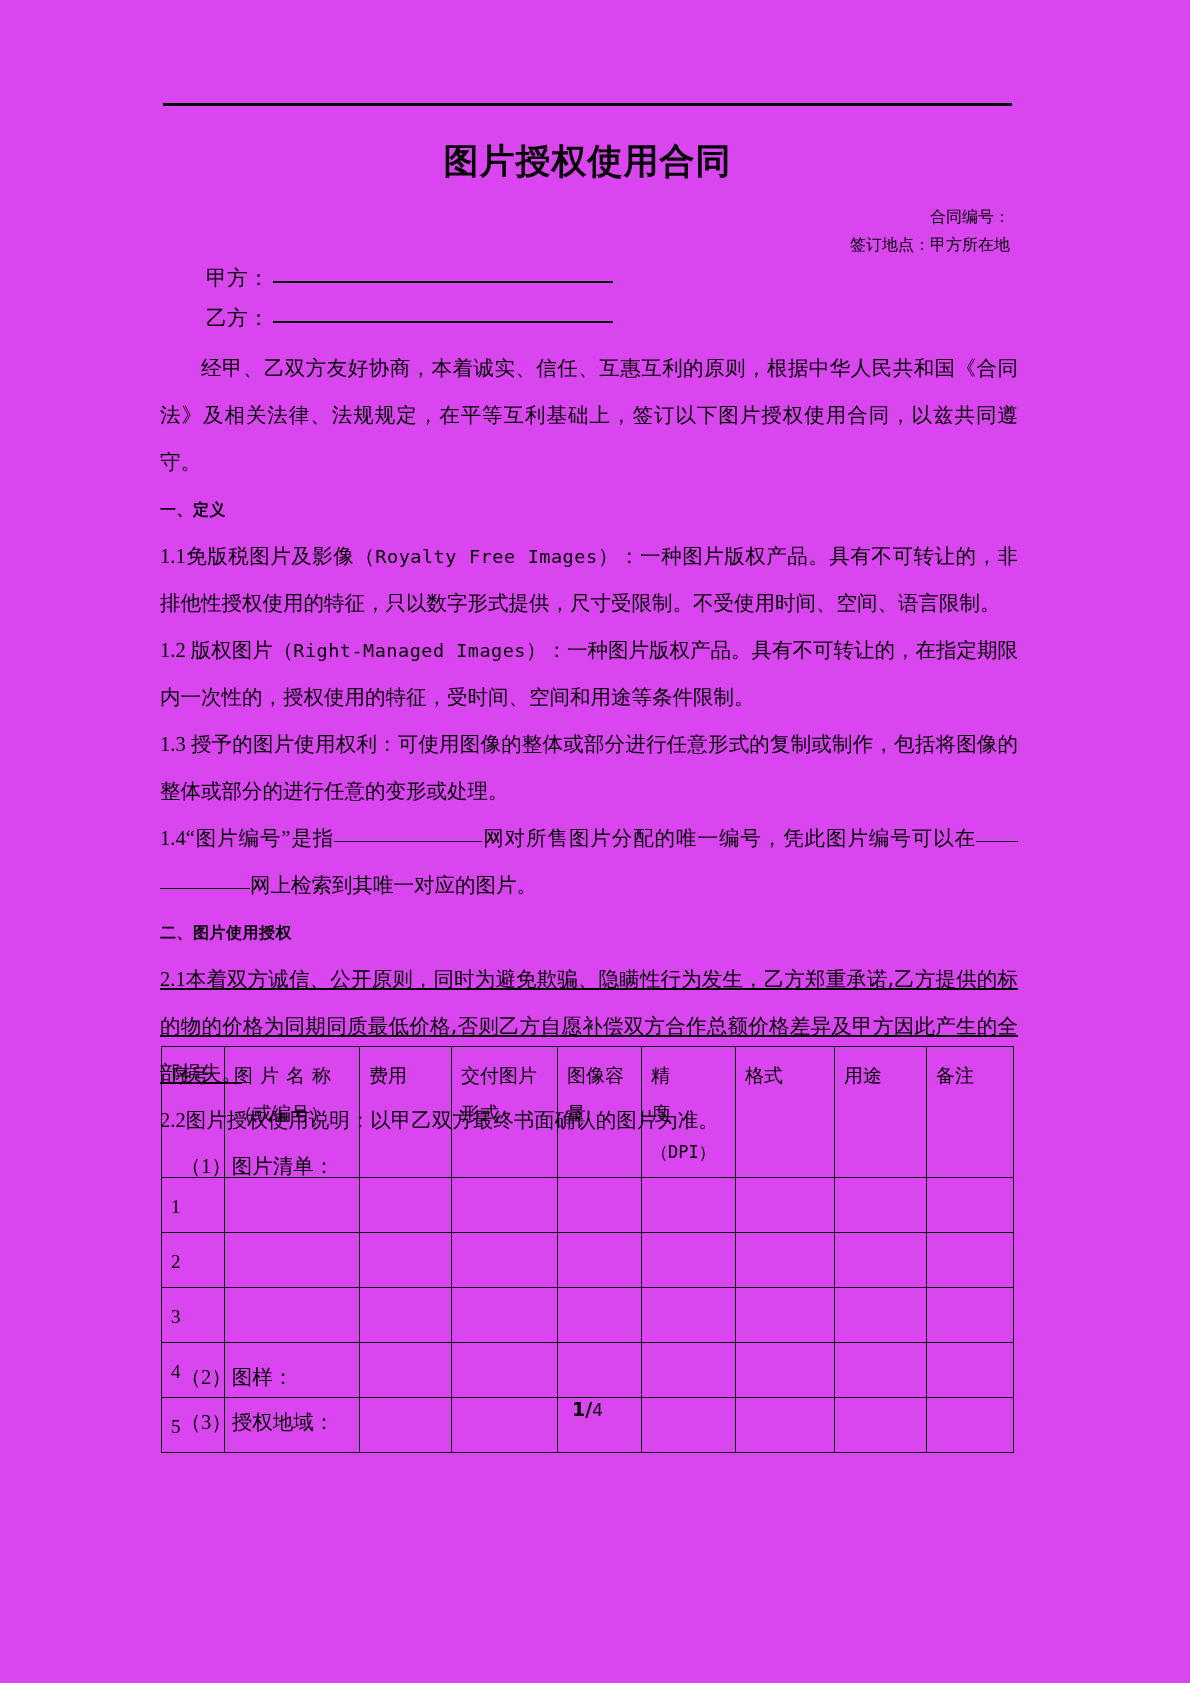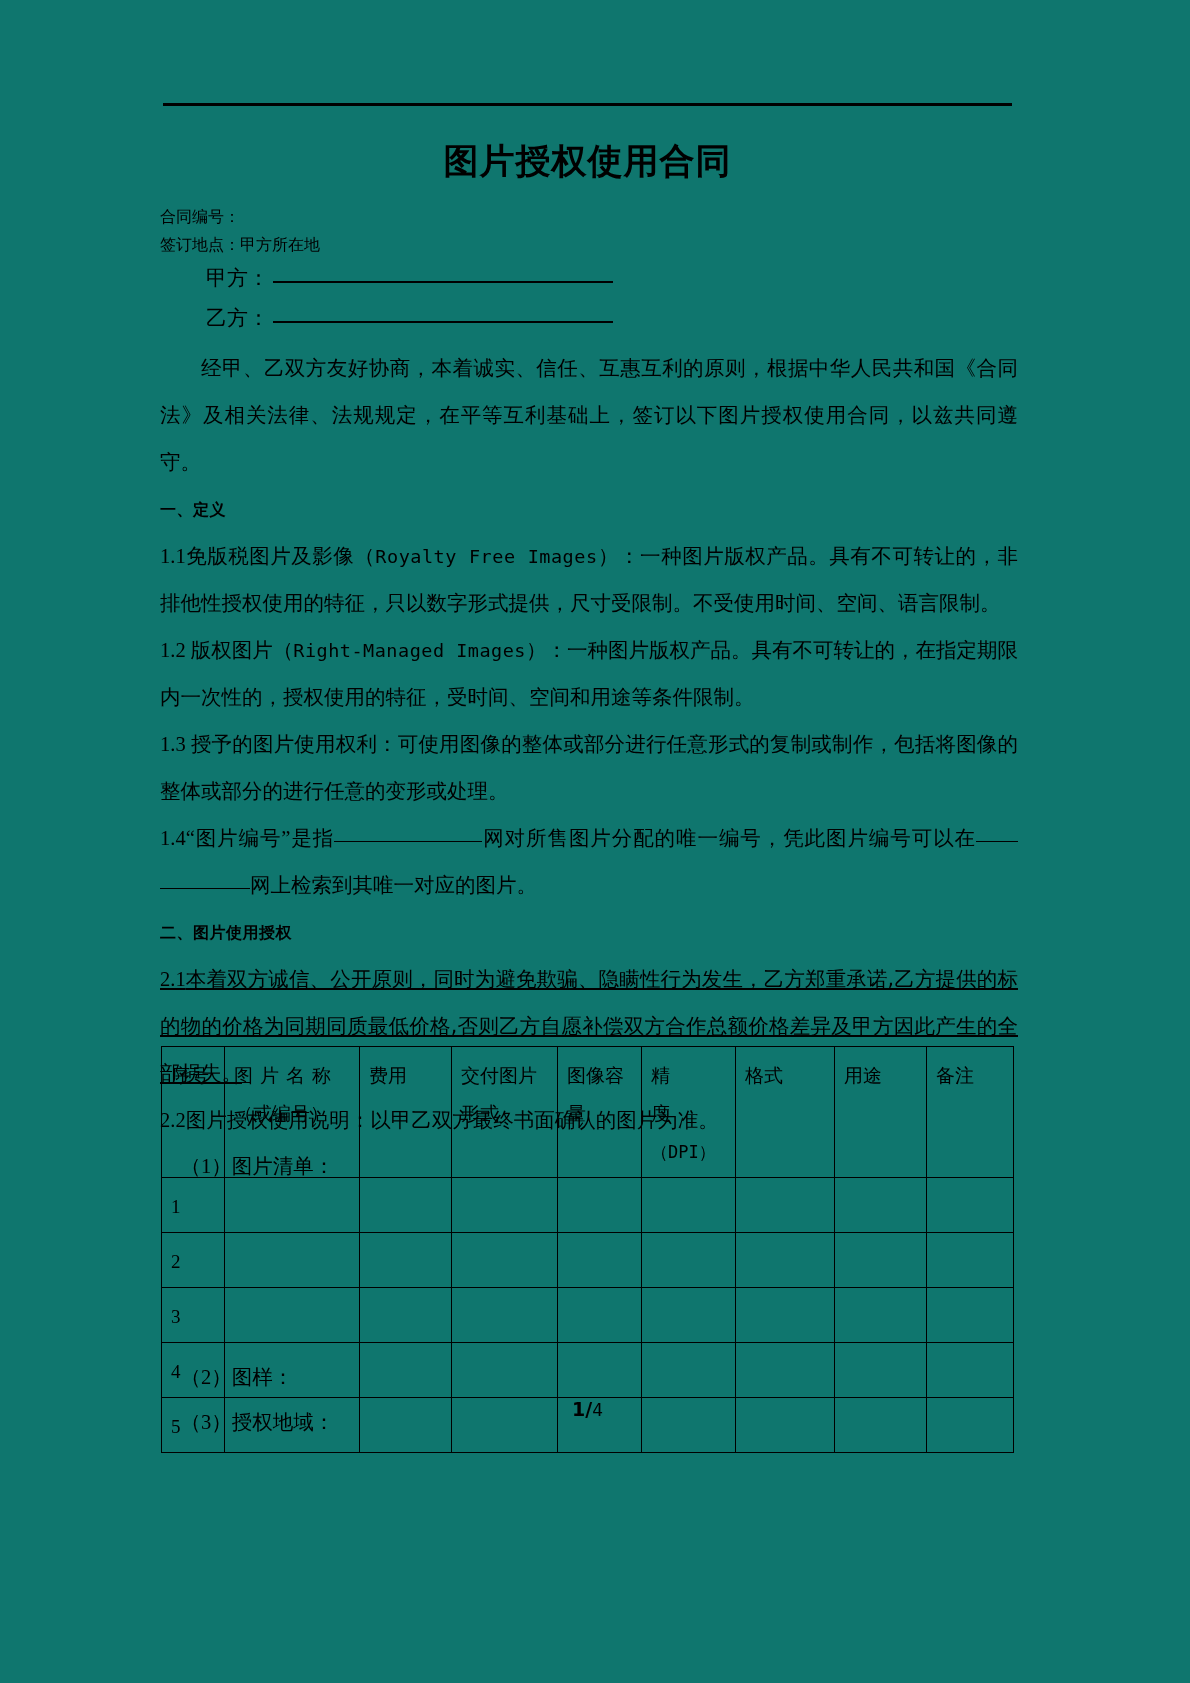--- a/index.html
+++ b/index.html
@@ -9,21 +9,21 @@
   }
   body {
     font-family: "Liberation Serif", "DejaVu Serif", serif;
     color: #000000;
   }
   .page {
     position: relative;
     width: 1190px;
     height: 1683px;
     margin: 0 auto;
-    background: #0f766e;
+    background: #d946ef;
     box-sizing: border-box;
     overflow: hidden;
   }
   .content {
     position: absolute;
     left: 160px;
     top: 0;
     width: 855px;
   }
 
@@ -50,20 +50,21 @@
     letter-spacing: 1px;
     line-height: 1.25;
   }
 
   
   .meta {
     position: absolute;
     left: 0;
     top: 203px;
     width: 850px;
+    text-align: right;
     font-size: 16px;
     line-height: 28px;
   }
   .meta div { white-space: pre; }
 
   
   .parties {
     position: absolute;
     left: 0;
     top: 258px;

